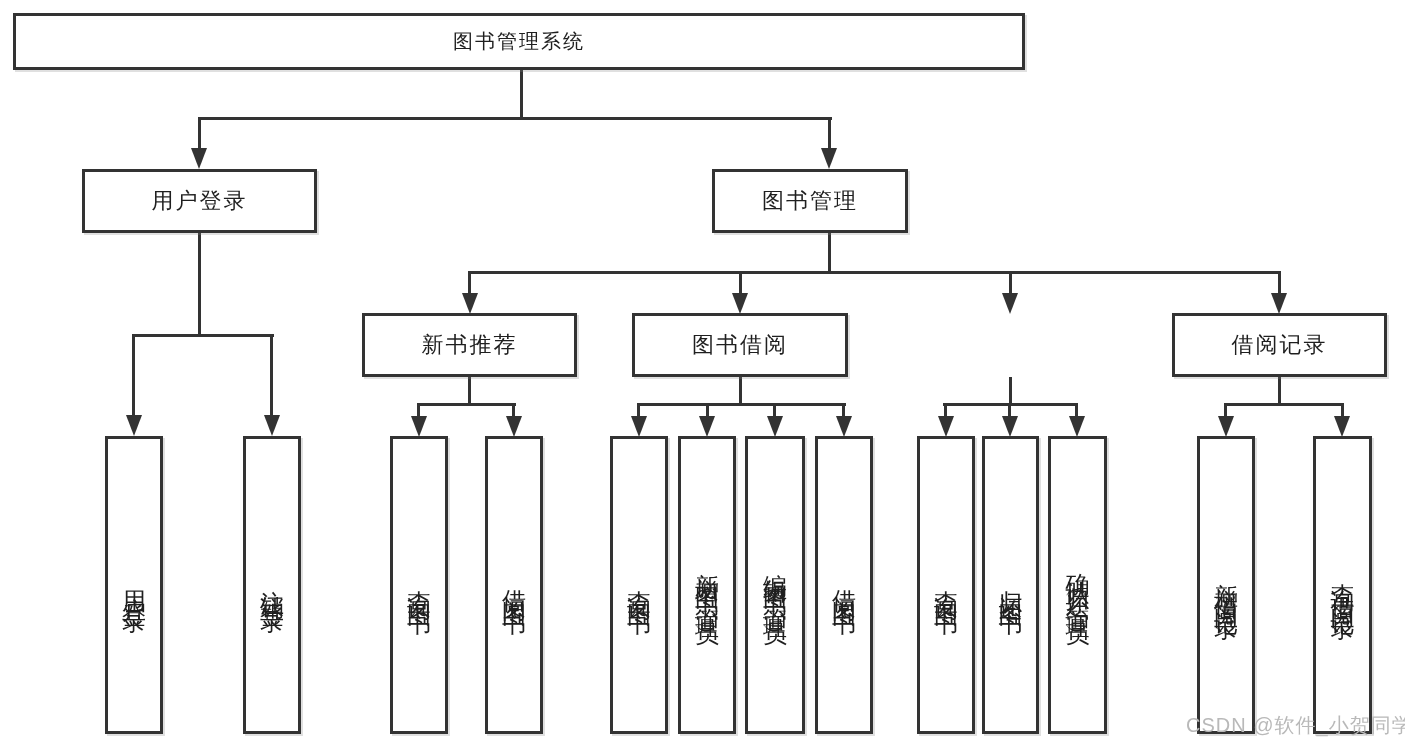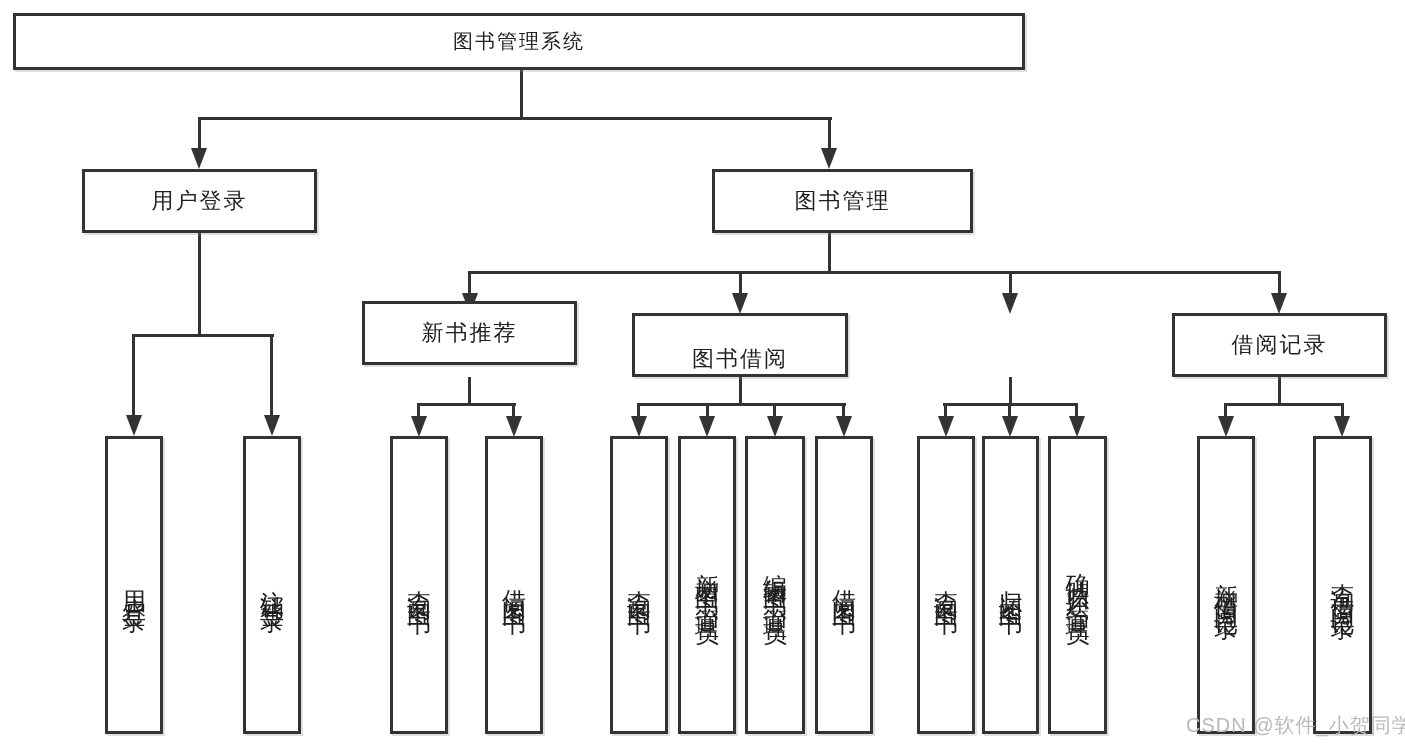--- a/index.html
+++ b/index.html
@@ -38,28 +38,28 @@
 
 <div class="stage">
 
   <div class="box" style="left:13px;top:13px;width:1012px;height:57px;font-size:20px;">
     <span>图书管理系统</span>
   </div>
 
   <div class="box" style="left:82px;top:169px;width:235px;height:64px;">
     <span>用户登录</span>
   </div>
-  <div class="box" style="left:712px;top:169px;width:261px;height:64px;">
+  <div class="box" style="left:712px;top:169px;width:196px;height:64px;">
     <span>图书管理</span>
   </div>
 
-  <div class="box" style="left:362px;top:301px;width:215px;height:64px;">
+  <div class="box" style="left:362px;top:313px;width:215px;height:64px;">
     <span>新书推荐</span>
   </div>
-  <div class="box" style="left:632px;top:313px;width:216px;height:64px;align-items:flex-end;">
+  <div class="box" style="left:632px;top:313px;width:216px;height:64px;">
     <span>图书借阅</span>
   </div>
   <div class="box" style="left:1172px;top:313px;width:215px;height:64px;justify-content:center;">
     <span>借阅记录</span>
   </div>
 
   <div class="box leaf" style="left:105px;top:436px;width:58px;height:298px;">
     <span class="vtext">用户登录</span>
   </div>
   <div class="box leaf" style="left:243px;top:436px;width:58px;height:298px;">

